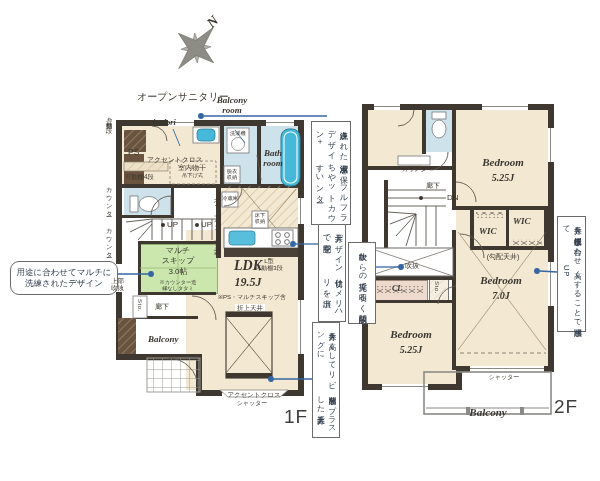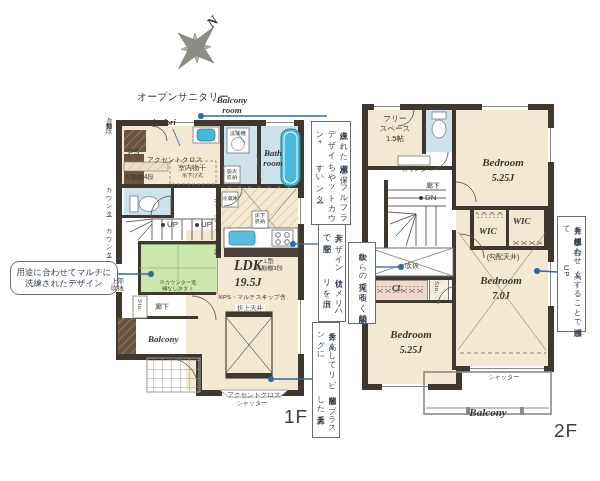--- a/index.html
+++ b/index.html
@@ -312,53 +312,53 @@
   <div class="lbl vtext" style="left:106px;top:224px;font-size:6.3px;">カウンター</div>
   <div class="lbl" style="left:167px;top:220px;font-size:8px;">UP</div>
   <div class="lbl" style="left:201px;top:220px;font-size:8px;">UP</div>
   <div class="lbl tiny lblc" style="left:222px;top:196px;width:16px;">冷蔵庫</div>
   <div class="lbl tiny lblc" style="left:254px;top:213px;width:12px;">床下収納</div>
   <div class="lbl vtext" style="left:213px;top:192px;font-size:6.8px;">ポップアップ天井</div>
   <div class="lbl lblc" style="left:246px;top:258px;width:46px;font-size:6px;">
     <span>L型</span><br>
     <span>可動棚3段</span>
   </div>
+  <div class="lbl lblc" style="left:140px;top:246px;width:76px;font-size:8px;line-height:1.3;">
+    <span>マルチ</span><br>
+    <span>スキップ</span><br>
+    <span>3.0帖</span>
+  </div>
   <div class="lbl lblc tiny" style="left:140px;top:279px;width:76px;line-height:1.2;">
     <span>※カウンター造</span><br>
     <span>縁なしタタミ</span>
   </div>
   <div class="lbl lblc" style="left:110px;top:277px;width:15px;font-size:6.5px;">上部吹抜</div>
   <div class="lbl vtext" style="left:136px;top:299px;font-size:6px;">Sto.</div>
   <div class="lbl" style="left:155px;top:303px;font-size:7px;">廊下</div>
   <div class="lbl eng" style="left:148px;top:334px;font-size:9px;">Balcony</div>
   <div class="lbl eng lblc" style="left:220px;top:258px;width:56px;font-size:14px;">LDK</div>
   <div class="lbl eng lblc" style="left:220px;top:276px;width:56px;font-size:12px;">19.5J</div>
   <div class="lbl lblc" style="left:212px;top:294px;width:80px;font-size:6px;">※PS・マルチスキップ含</div>
   <div class="lbl" style="left:235px;top:304px;font-size:6.5px;background:#fff;padding:0 2px;">折上天井</div>
   <div class="lbl lblc" style="left:218px;top:391px;width:72px;font-size:6.5px;">アクセントクロス</div>
   <div class="lbl lblc" style="left:226px;top:400px;width:52px;font-size:6px;">シャッター</div>
   <div class="floorlbl" style="left:284px;top:406px;">1F</div>
 
-  <div class="lbl lblc" style="left:368px;top:114px;width:54px;font-size:7.5px;line-height:1.35;">
-    <span>フリー</span><br>
-    <span>スペース</span><br>
-    <span>1.5帖</span>
-  </div>
   <div class="lbl" style="left:402px;top:166px;font-size:6px;">カウンター</div>
   <div class="lbl" style="left:426px;top:182px;font-size:7px;">廊下</div>
-  <div class="lbl" style="left:425px;top:193px;font-size:8px;">DN</div>
+  <div class="lbl" style="left:447px;top:193px;font-size:8px;">DN</div>
   <div class="lbl" style="left:405px;top:262px;font-size:7px;">吹抜</div>
   <div class="lbl eng" style="left:392px;top:284px;font-size:8px;">CL</div>
   <div class="lbl vtext" style="left:433px;top:281px;font-size:6px;">Sto.</div>
   <div class="lbl eng lblc" style="left:472px;top:156px;width:62px;font-size:11px;">Bedroom</div>
   <div class="lbl eng lblc" style="left:472px;top:172px;width:62px;font-size:10px;">5.25J</div>
   <div class="lbl eng" style="left:479px;top:226px;font-size:9px;">WIC</div>
   <div class="lbl eng" style="left:513px;top:216px;font-size:9px;">WIC</div>
   <div class="lbl lblc" style="left:474px;top:253px;width:58px;font-size:7px;">(勾配天井)</div>
   <div class="lbl eng lblc" style="left:470px;top:274px;width:62px;font-size:11px;">Bedroom</div>
   <div class="lbl eng lblc" style="left:470px;top:290px;width:62px;font-size:10px;">7.0J</div>
   <div class="lbl eng lblc" style="left:380px;top:328px;width:62px;font-size:11px;">Bedroom</div>
   <div class="lbl eng lblc" style="left:380px;top:344px;width:62px;font-size:10px;">5.25J</div>
   <div class="lbl lblc" style="left:478px;top:374px;width:52px;font-size:6px;">シャッター</div>
   <div class="lbl eng lblc" style="left:456px;top:406px;width:64px;font-size:11px;">Balcony</div>
-  <div class="floorlbl" style="left:554px;top:420px;">2F</div>
+  <div class="floorlbl" style="left:554px;top:396px;">2F</div>
 
 </div>
 
 </body></html>

